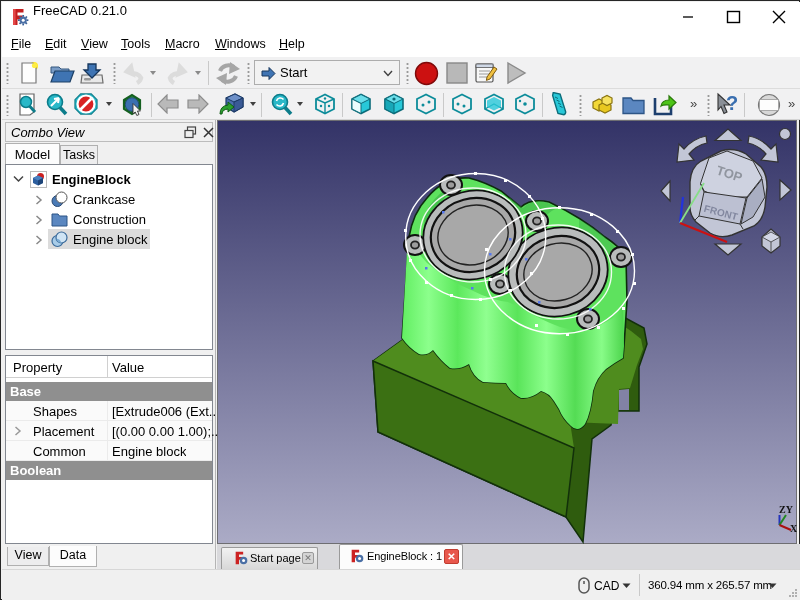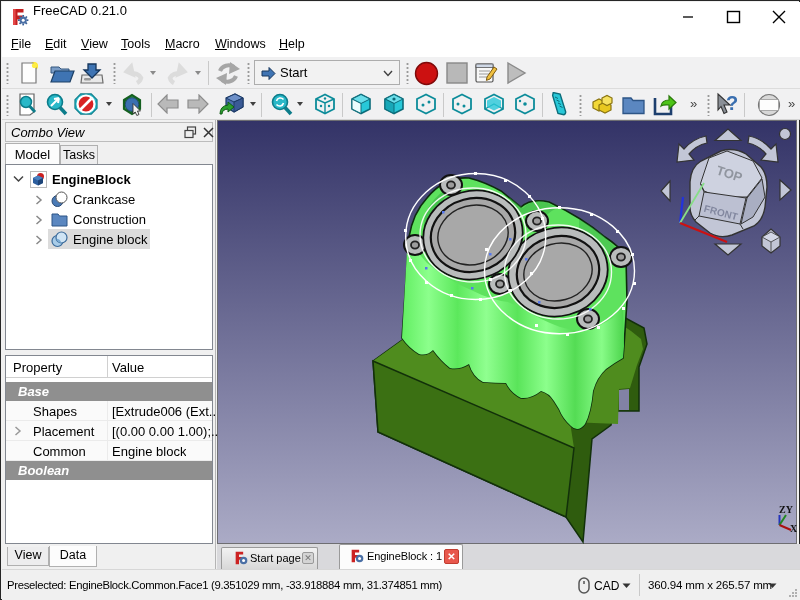--- a/index.html
+++ b/index.html
@@ -31,21 +31,21 @@
 .panelhdr .t { position:absolute; left:6px; top:4px; font-size:13px;font-style:italic; }
 .tab { position:absolute; font-size:13px; text-align:center; }
 .treebox { position:absolute; left:3px; top:44px; width:208px; height:186px; background:#fff; border:1px solid #828790; }
 .trow { position:absolute; left:0; width:100%; height:20px; }
 .trow .lbl { position:absolute; top:3px; font-size:13px; }
 .propbox { position:absolute; left:3px; top:235px; width:208px; height:189px; background:#fff; border:1px solid #828790; }
 .prow { position:absolute; left:0; width:100%; height:20px; border-bottom:1px solid #ebebeb; background:#fafafa; }
 .prow .k { position:absolute; left:27px; top:3px; font-size:13px; }
 .prow .v { position:absolute; left:106px; top:3px; font-size:13px; white-space:nowrap; overflow:hidden; }
 .pgroup { position:absolute; left:0; width:100%; height:19px; background:#8f8f8f; color:#fff; font-weight:bold; }
-.pgroup span { position:absolute; left:12px; top:2px; font-size:13px;font-style:italic; }
+.pgroup span { position:absolute; left:4px; top:2px; font-size:13px; }
 
 .statusbar { position:absolute; left:1px; top:568px; width:798px; height:31px; background:#f0f0f0; border-top:1px solid #d7d7d7; font-size:12px; }
 
 .mditabs { position:absolute; left:216px; top:543px; width:583px; height:25px; background:#d9d9dc; }
 </style>
 </head>
 <body>
 <div class="win">
 
   <div class="titlebar">
@@ -550,21 +550,20 @@
             <circle r="4.5" fill="#4a6fa5"></circle>
             <circle r="1.8" fill="#fff"></circle>
           </g>
       </svg>
       <span style="position:absolute;left:27px;top:5px;font-size:11px;letter-spacing:-0.1px">EngineBlock : 1</span>
       <div style="position:absolute;left:104px;top:4px;width:15px;height:15px;background:#e8574c;border:1px solid #c03c30;border-radius:2px;color:#fff;font-size:10px;font-weight:bold;text-align:center;line-height:13px">✕</div>
     </div>
   </div>
 
   <div class="statusbar">
-    <span style="position:absolute;left:5px;top:9px;font-size:11.3px;letter-spacing:-0.3px">Preselected: EngineBlock.Common.Face1 (9.351029 mm, -33.918884 mm, 31.374851 mm)</span>
     <svg class="icon" style="left:576px;top:7px" width="12" height="17" viewBox="0 0 12 17">
       <rect x="1" y="1" width="10" height="15" rx="5" fill="none" stroke="#555" stroke-width="1.5"></rect>
       <line x1="6" y1="4" x2="6" y2="7" stroke="#555" stroke-width="1.5"></line>
     </svg>
     <span style="position:absolute;left:592px;top:9px;font-size:12px">CAD</span>
     <svg class="icon" style="left:620px;top:13px" width="9" height="6">
         <path d="M0.5,0.5 L4.5,5 8.5,0.5" fill="#333"></path>
       </svg>
     <div style="position:absolute;left:637px;top:4px;width:1px;height:22px;background:#c9c9c9"></div>
     <span style="position:absolute;left:646px;top:9px;font-size:11.5px;letter-spacing:-0.15px">360.94 mm x 265.57 mm</span>

